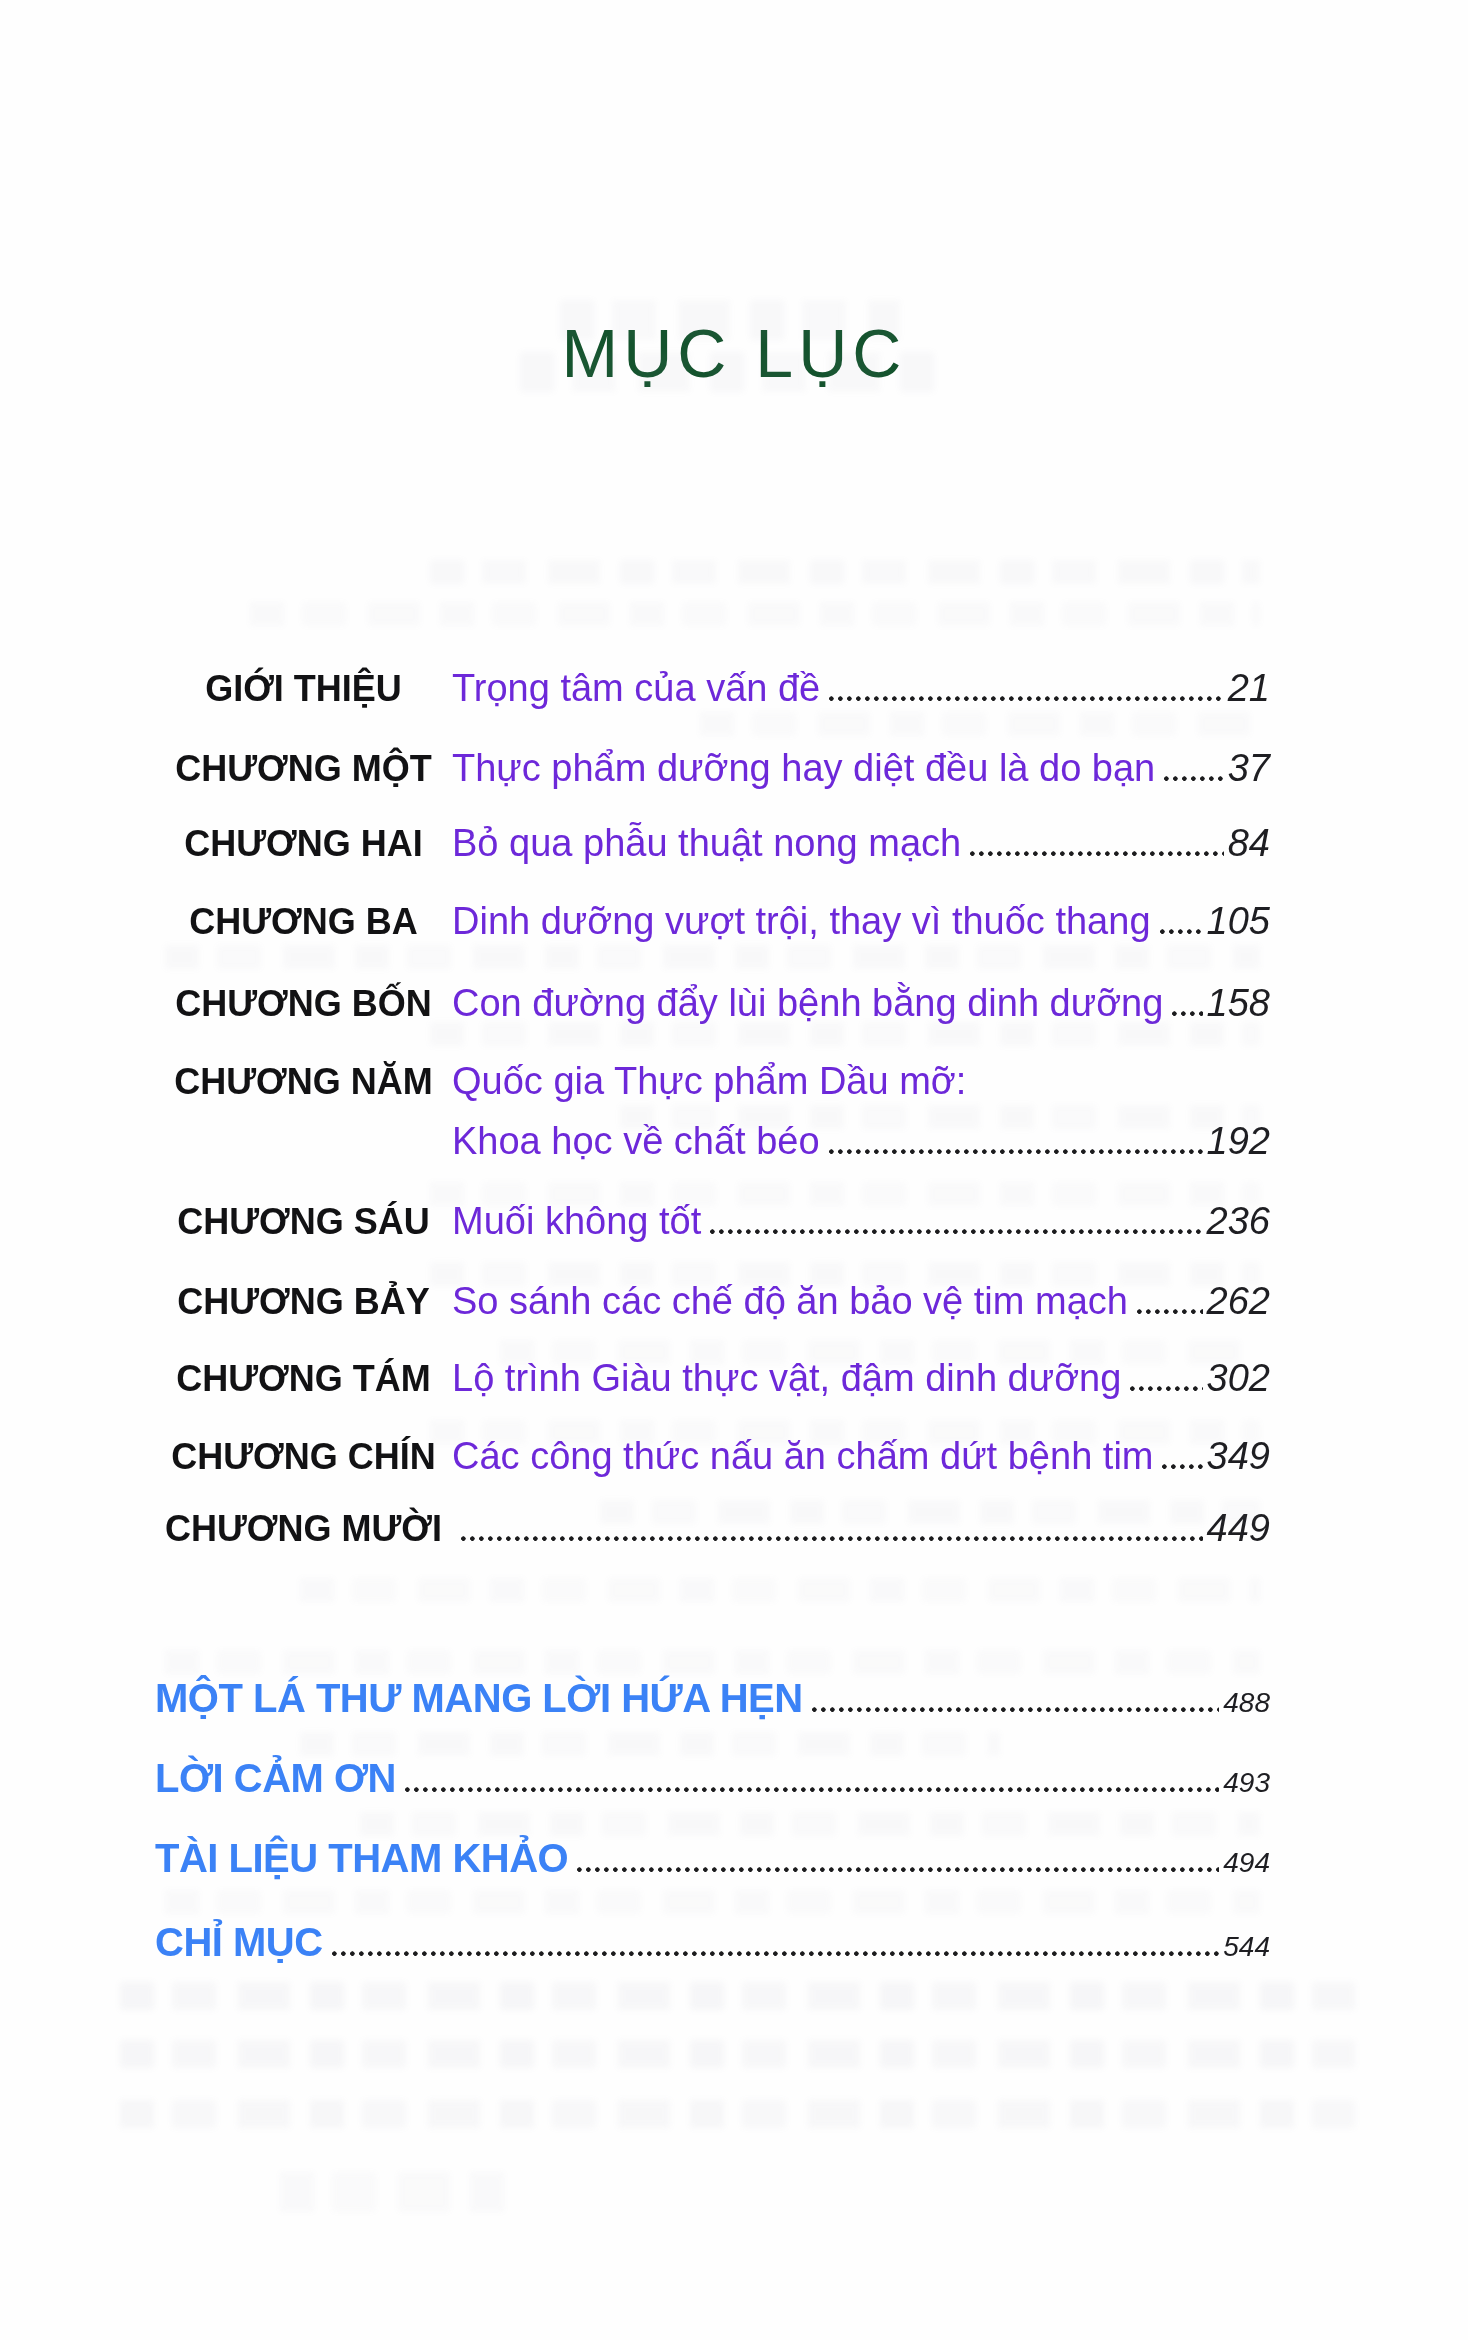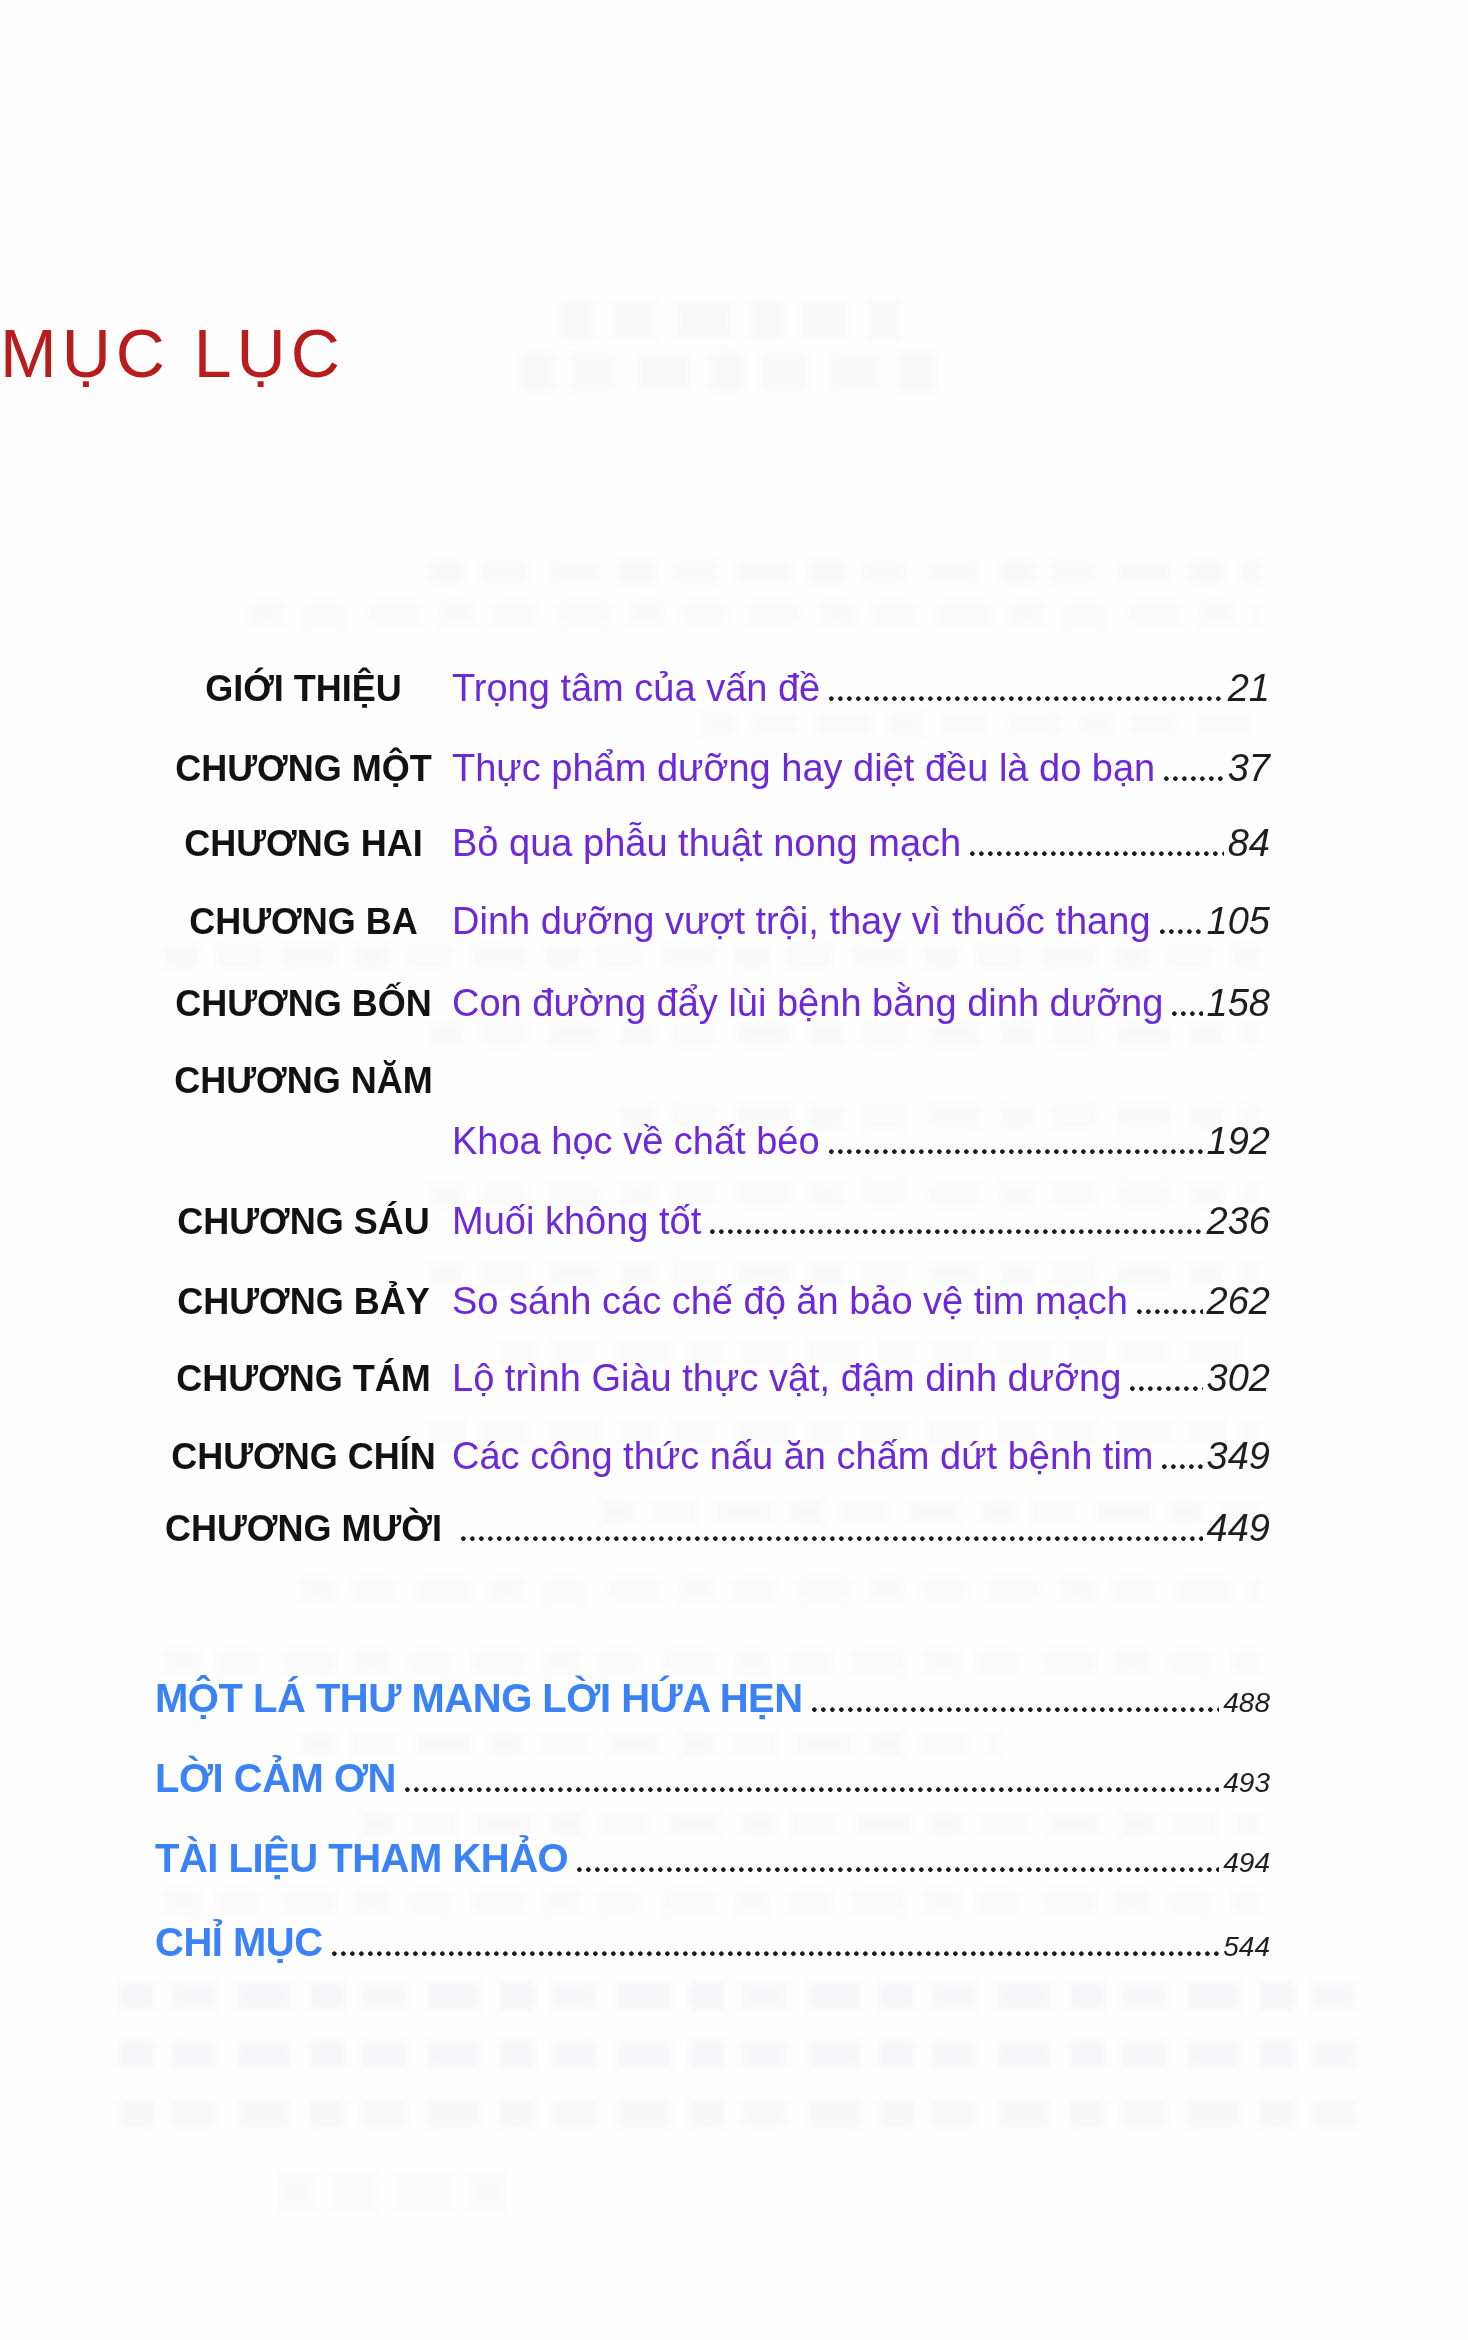--- a/index.html
+++ b/index.html
@@ -7,23 +7,23 @@
     position:relative;
     width:1468px;height:2340px;
     margin:0 auto;
     background:#fefefe;
     font-family:"Liberation Sans",sans-serif;
     color:#1b1b1d;
     overflow:hidden;
   }
   .title{
     position:absolute;top:314px;left:0;right:0;margin:0;
-    text-align:left;
+    text-align:center;
     font-size:68px;font-weight:400;letter-spacing:5px;
-    color:#b91c1c;
+    color:#14532d;
   }
   .row{
     position:absolute;left:155px;right:198px;
     display:flex;align-items:baseline;text-align:center;
   }
   .row .label{
     flex:0 0 297px;
     font-weight:700;font-size:36px;
     color:#121214;white-space:nowrap;
   }
@@ -97,20 +97,21 @@
 
   <div class="row" style="top:982px">
     <span class="label">CHƯƠNG BỐN</span>
     <span class="text">Con đường đẩy lùi bệnh bằng dinh dưỡng</span>
     <span class="dots"></span>
     <span class="num">158</span>
   </div>
 
   <div class="row" style="top:1060px">
     <span class="label">CHƯƠNG NĂM</span>
+    <span class="text">Quốc gia Thực phẩm Dầu mỡ:</span>
   </div>
 
   <div class="row" style="top:1120px">
     <span class="label"></span>
     <span class="text">Khoa học về chất béo</span>
     <span class="dots"></span>
     <span class="num">192</span>
   </div>
 
   <div class="row" style="top:1200px">

